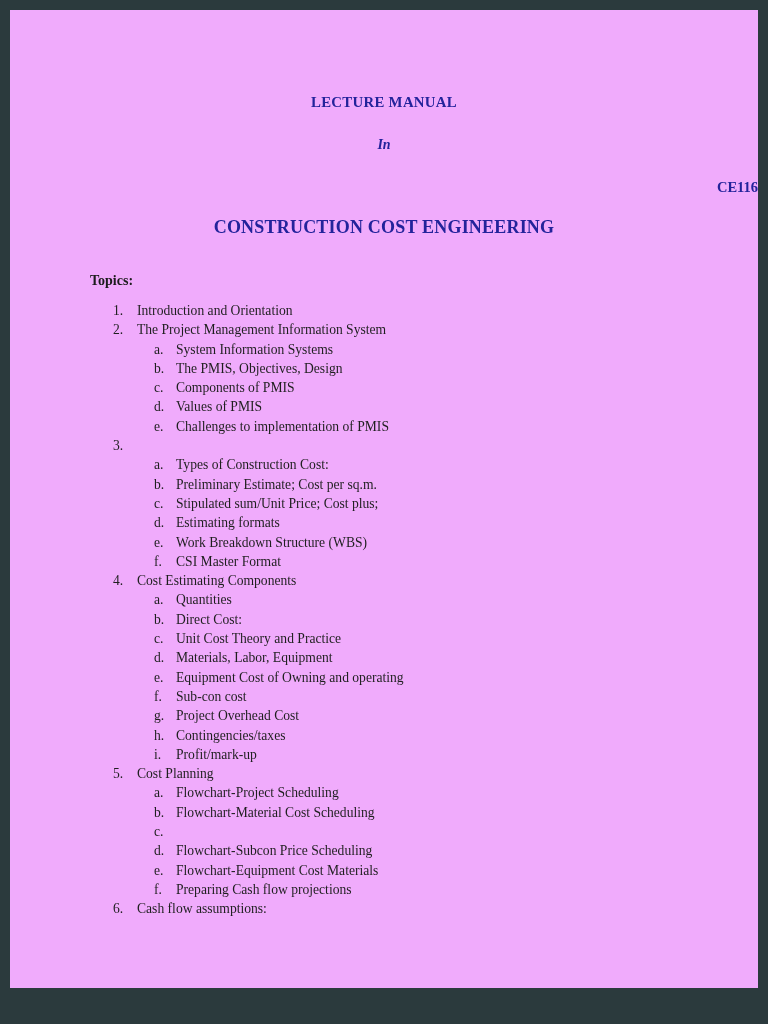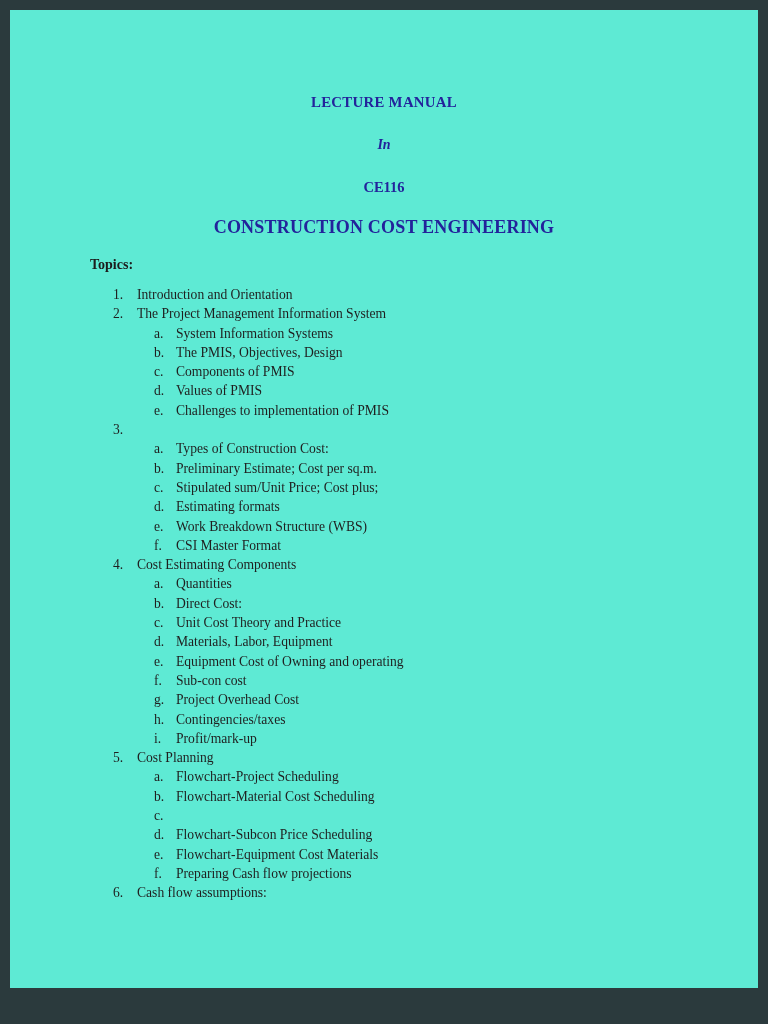--- a/index.html
+++ b/index.html
@@ -6,43 +6,43 @@
   body {
     width: 768px; height: 1024px;
     background: #2b3a3d;
     font-family: "Liberation Serif", "DejaVu Serif", serif;
     position: relative;
     overflow: hidden;
   }
   .paper {
     position: absolute;
     left: 10px; top: 10px; right: 10px; bottom: 36px;
-    background: #5eead4;
+    background: #f0abfc;
   }
   .title-block { text-align: center; color: #23239b; }
   .t-line1 {
     margin-top: 84px;
     font-size: 14.8px; font-weight: bold;
     letter-spacing: 0.3px;
   }
   .t-line2 {
     margin-top: 26px;
     font-size: 14px; font-weight: bold; font-style: italic;
   }
   .t-line3 {
     margin-top: 26px;
-    font-size: 14.5px; font-weight: bold;
+    font-size: 14.5px; font-weight: bold; text-align: right;
   }
   .t-main {
     margin-top: 21px;
     font-size: 18px; font-weight: bold;
     letter-spacing: 0.2px;
   }
   .topics-label {
-    margin-top: 19px;
+    margin-top: 35px;
     margin-left: 80px;
     font-size: 14px; font-weight: bold;
     color: #1c1c1c;
   }
   .topics-list {
     margin-top: 12px;
     color: #1f1f1f;
     font-size: 13.6px;
   }
   .topic-row { display: flex; line-height: 19.3px; }

